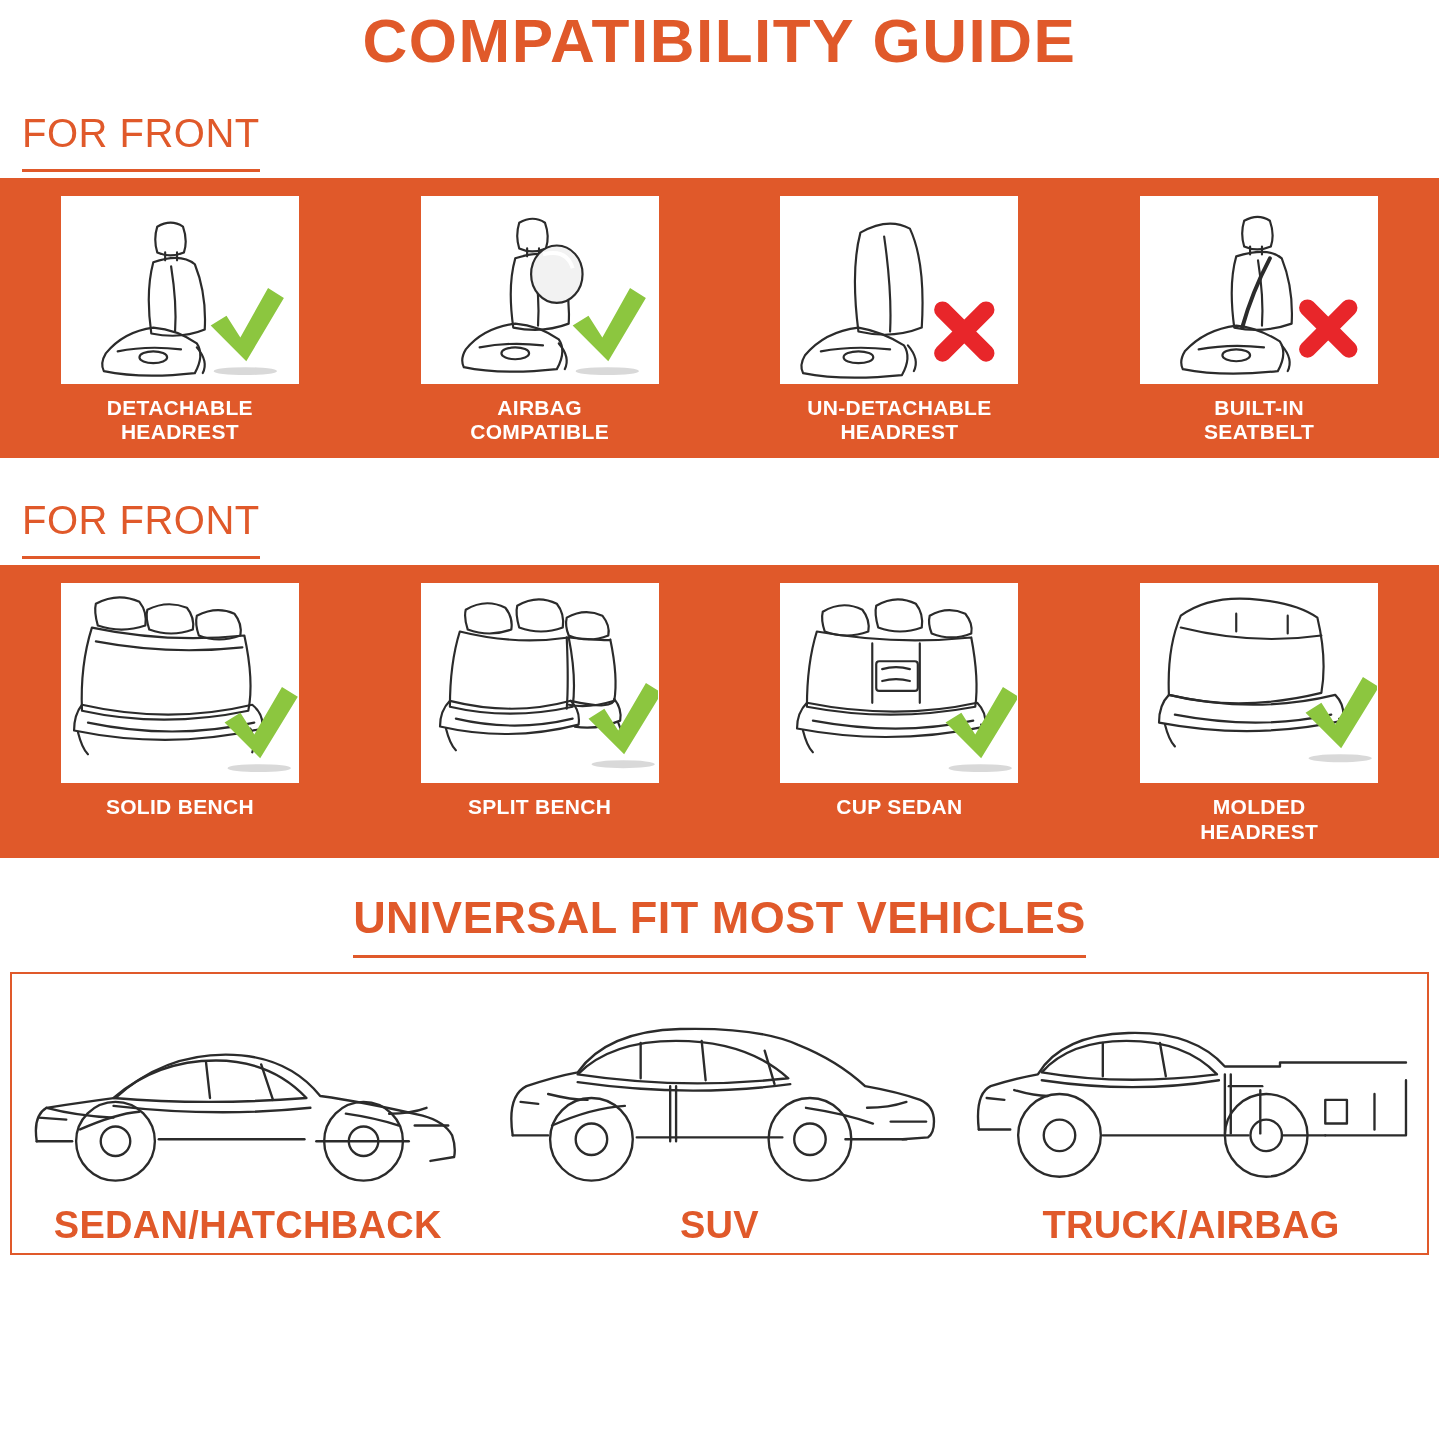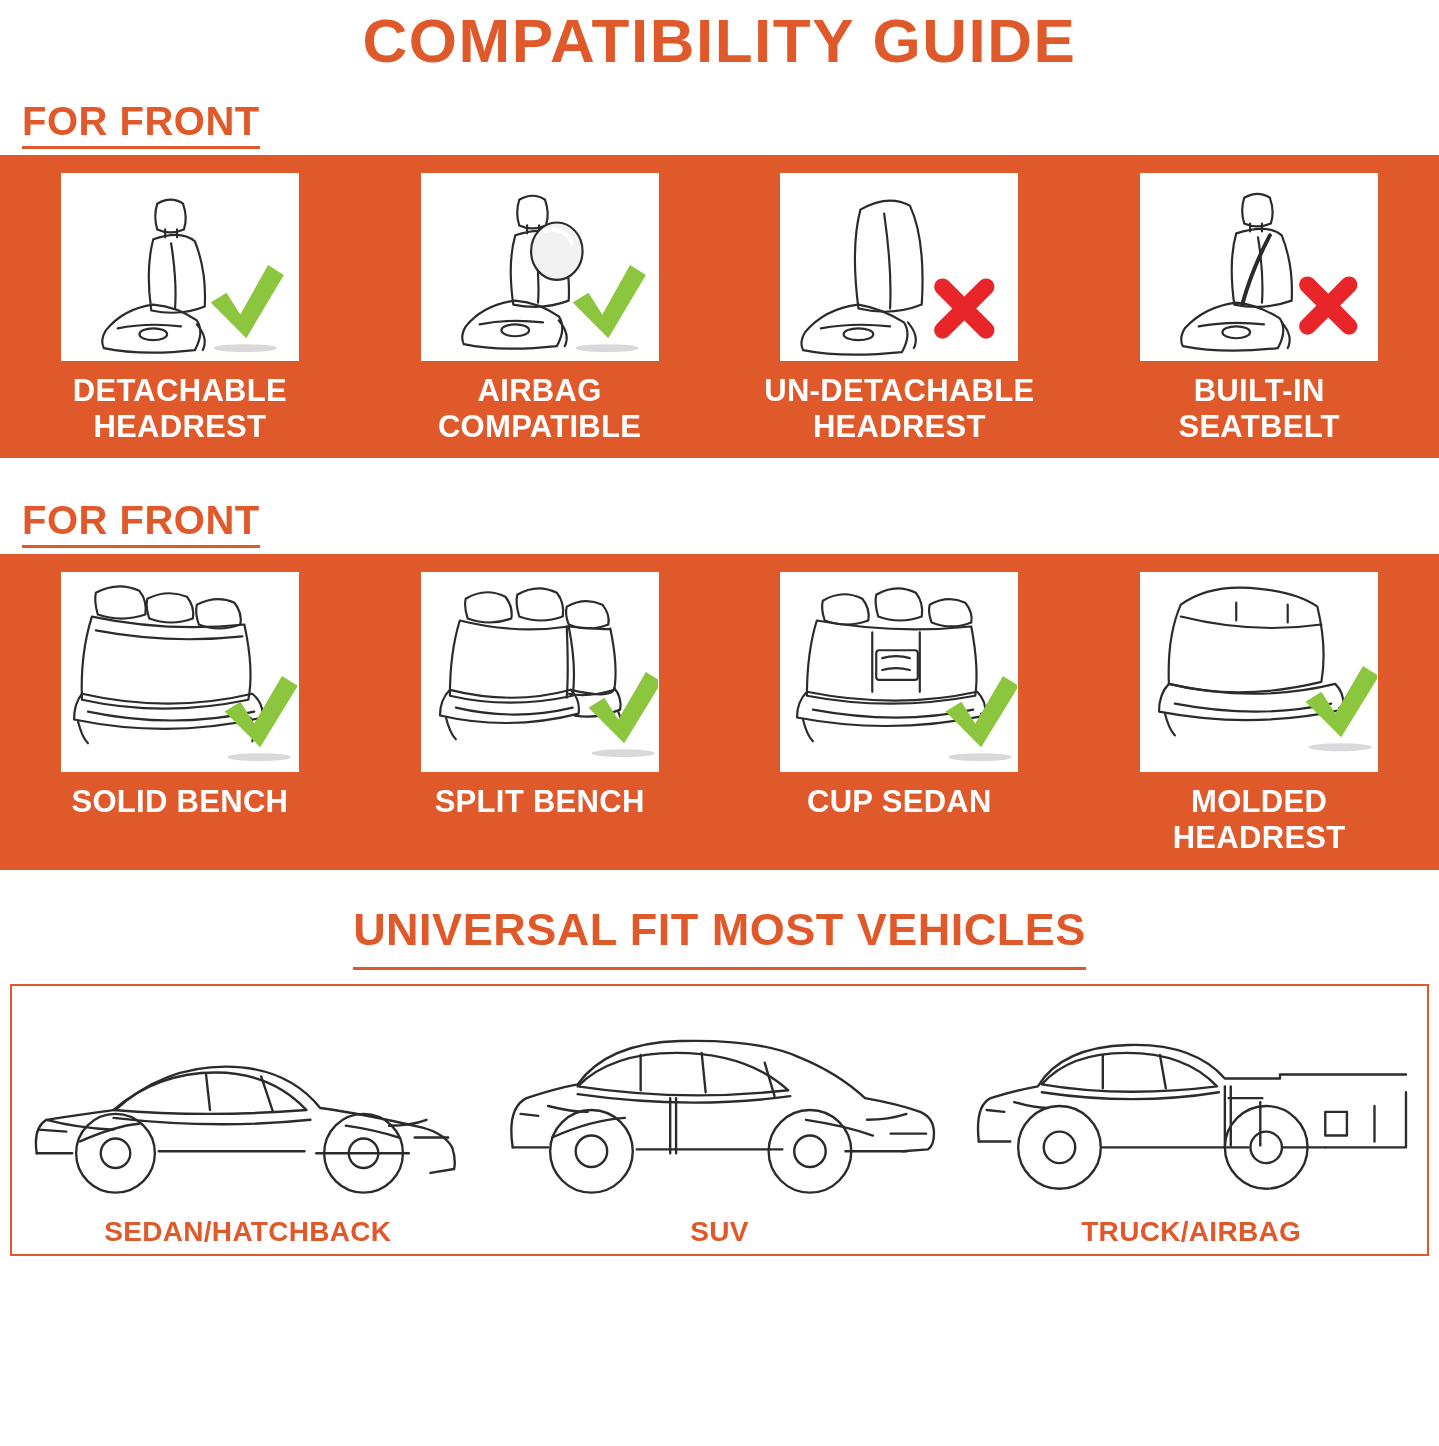--- a/index.html
+++ b/index.html
@@ -16,34 +16,34 @@
     position: relative;
   }
 
   
   .main-title {
     text-align: center;
     color: #e0592a;
     font-size: 62px;
     font-weight: bold;
     letter-spacing: 1.5px;
-    margin: 8px 0 0 0;
+    margin: 8px 0 12px 0;
     line-height: 1.05;
   }
 
   
   .section-heading {
     color: #e0592a;
     font-size: 40px;
-    font-weight: bold;
+    font-weight: normal;
     letter-spacing: 0.5px;
     margin: 0 8px 6px 18px;
     display: inline-block;
     border-bottom: 3px solid #e0592a;
-    padding-bottom: 2px;
+    padding-bottom: 13px;
   }
   .heading-wrap { padding-left: 4px; }
 
   
   .band {
     background: #e0592a;
     width: 100%;
     padding: 18px 0 14px 0;
     display: flex;
     justify-content: space-around;
@@ -60,21 +60,21 @@
     border: 1px solid #ffffff;
     width: 238px;
     height: 188px;
     position: relative;
     overflow: hidden;
   }
   .thumb svg { display: block; width: 100%; height: 100%; }
   .band-label {
     color: #ffffff;
     font-weight: bold;
-    font-size: 31px;
+    font-size: 21px;
     text-align: center;
     margin-top: 12px;
     line-height: 1.15;
     letter-spacing: 0.3px;
   }
   .band-rear .thumb { height: 200px; }
 
   
   .universal-title {
     text-align: center;
@@ -103,21 +103,21 @@
     width: 32%;
     display: flex;
     flex-direction: column;
     align-items: center;
   }
   .vehicle-art { width: 100%; height: 210px; }
   .vehicle-art svg { display: block; width: 100%; height: 100%; }
   .vehicle-label {
     color: #e0592a;
     font-weight: bold;
-    font-size: 28px;
+    font-size: 38px;
     text-align: center;
     margin-top: 4px;
     letter-spacing: 0.3px;
   }
 
   .spacer-sm { height: 26px; }
   .spacer-md { height: 40px; }
 </style>
 </head>
 <body>

